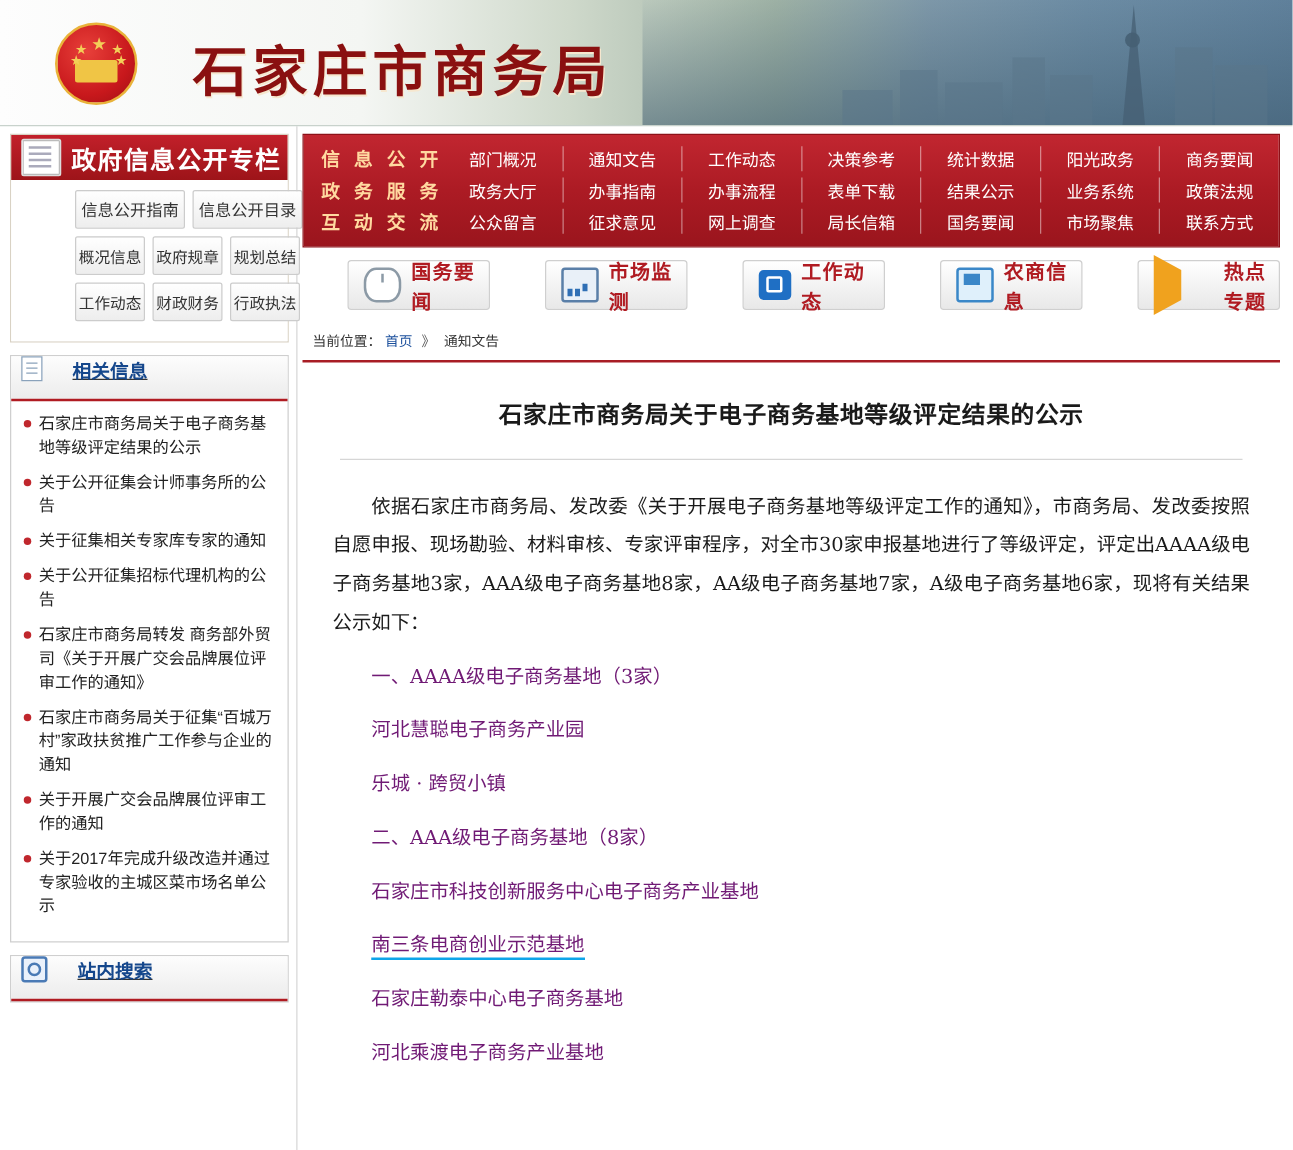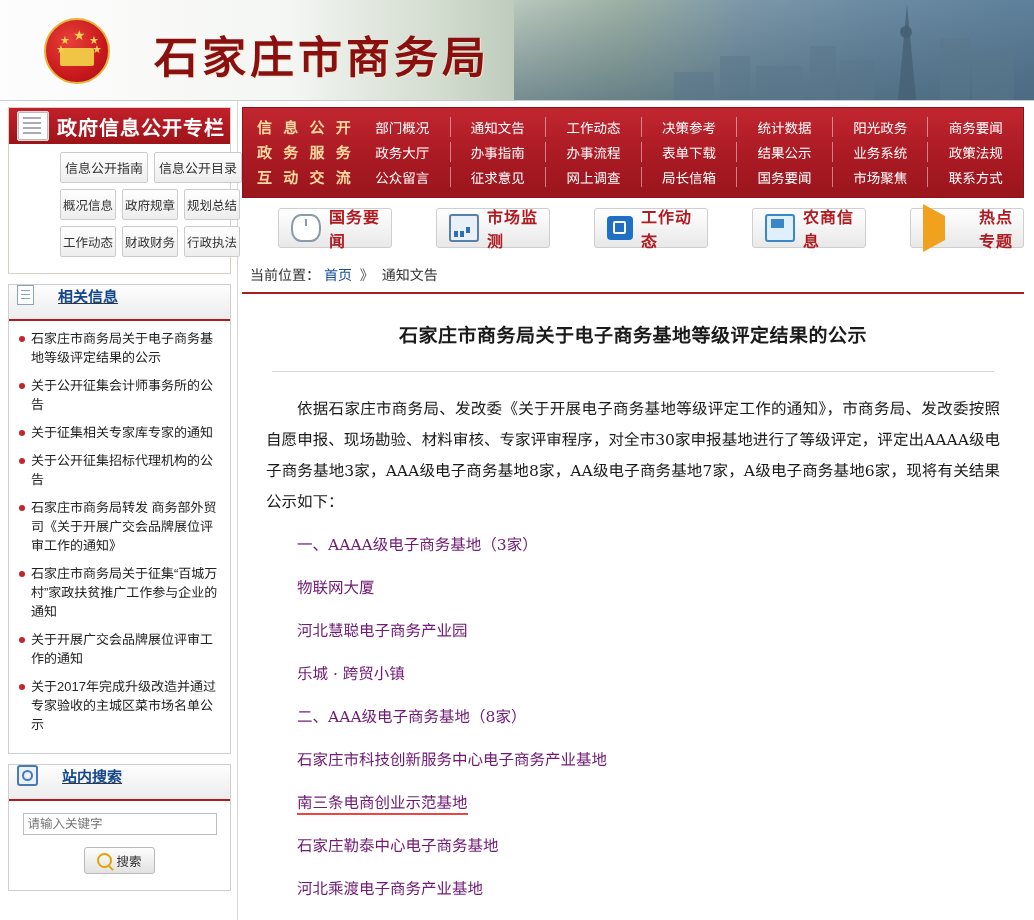--- a/index.html
+++ b/index.html
@@ -433,21 +433,21 @@
     color: #b01b22;
     letter-spacing: 1px;
     font-family: "DejaVu Serif", "Liberation Serif", serif;
   }
 
   
   .crumb {
     margin: 12px 10px 0 4px;
     padding: 4px 0 8px 8px;
     border-bottom: 2px solid #a81d25;
-    font-size: 14px;
+    font-size: 11px;
     color: #333;
   }
   .crumb .cb-label { color: #333; }
   .crumb .cb-link { color: #1b4f9c; cursor: pointer; }
   .crumb .cb-sep { color: #555; margin: 0 4px; }
 
   
   .article {
     margin: 0 10px 0 4px;
     padding: 0 24px;
@@ -477,21 +477,21 @@
   }
   .article .line {
     font-family: "DejaVu Serif", "Liberation Serif", serif;
     font-size: 15.5px;
     line-height: 31px;
     color: #701a75;
     margin-top: 12px;
     padding-left: 2em;
   }
   .article .line.underline span {
-    border-bottom: 2px solid #ef4444;
+    border-bottom: 2px solid #0ea5e9;
     padding-bottom: 1px;
   }
 </style>
 </head>
 <body>
 
 <div class="page">
 
   <div class="banner">
     <div class="skyline"></div>
@@ -559,27 +559,20 @@
           <li>关于开展广交会品牌展位评审工作的通知</li>
           <li>关于2017年完成升级改造并通过专家验收的主城区菜市场名单公示</li>
         </ul>
       </div>
 
       <div class="side-box">
         <div class="side-head">
           <span class="search-icon"></span>
           <span class="sh-text">站内搜索</span>
         </div>
-        <div class="search-body">
-          <input class="search-input" type="text" placeholder="请输入关键字" style="">
-          <div class="search-btn">
-            <span class="mag"></span>
-            <span>搜索</span>
-          </div>
-        </div>
       </div>
 
     </div>
 
     <div class="content">
 
       <div class="nav-red">
         <div class="nav-line">
           <div class="nav-label">信 息 公 开</div>
           <div class="nav-items">
@@ -646,21 +639,20 @@
         <span class="cb-link">首页</span>
         <span class="cb-sep">》</span>
         <span class="cb-current">通知文告</span>
       </div>
 
       <div class="article">
         <h1>石家庄市商务局关于电子商务基地等级评定结果的公示</h1>
         <div class="rule"></div>
         <div class="para">依据石家庄市商务局、发改委《关于开展电子商务基地等级评定工作的通知》，市商务局、发改委按照自愿申报、现场勘验、材料审核、专家评审程序，对全市30家申报基地进行了等级评定，评定出AAAA级电子商务基地3家，AAA级电子商务基地8家，AA级电子商务基地7家，A级电子商务基地6家，现将有关结果公示如下：</div>
         <div class="line">一、AAAA级电子商务基地（3家）</div>
-        <div class="line">物联网大厦</div>
         <div class="line">河北慧聪电子商务产业园</div>
         <div class="line">乐城 · 跨贸小镇</div>
         <div class="line">二、AAA级电子商务基地（8家）</div>
         <div class="line">石家庄市科技创新服务中心电子商务产业基地</div>
         <div class="line underline"><span>南三条电商创业示范基地</span></div>
         <div class="line">石家庄勒泰中心电子商务基地</div>
         <div class="line">河北乘渡电子商务产业基地</div>
 
       </div>
 

